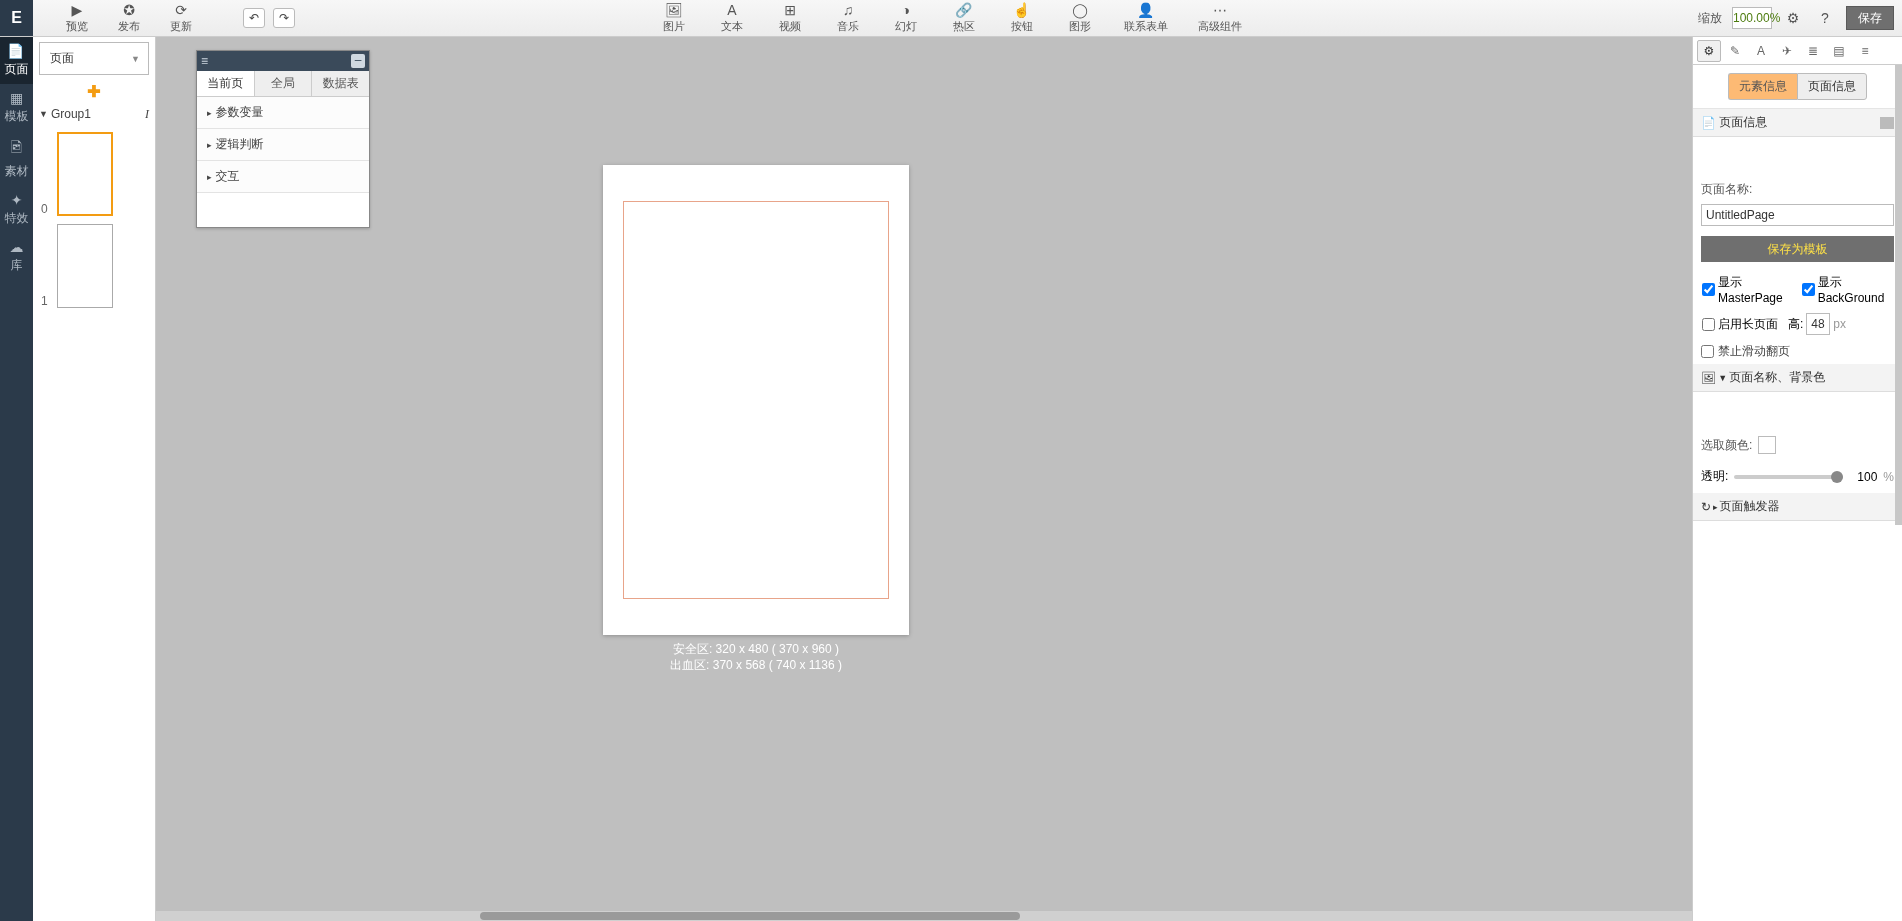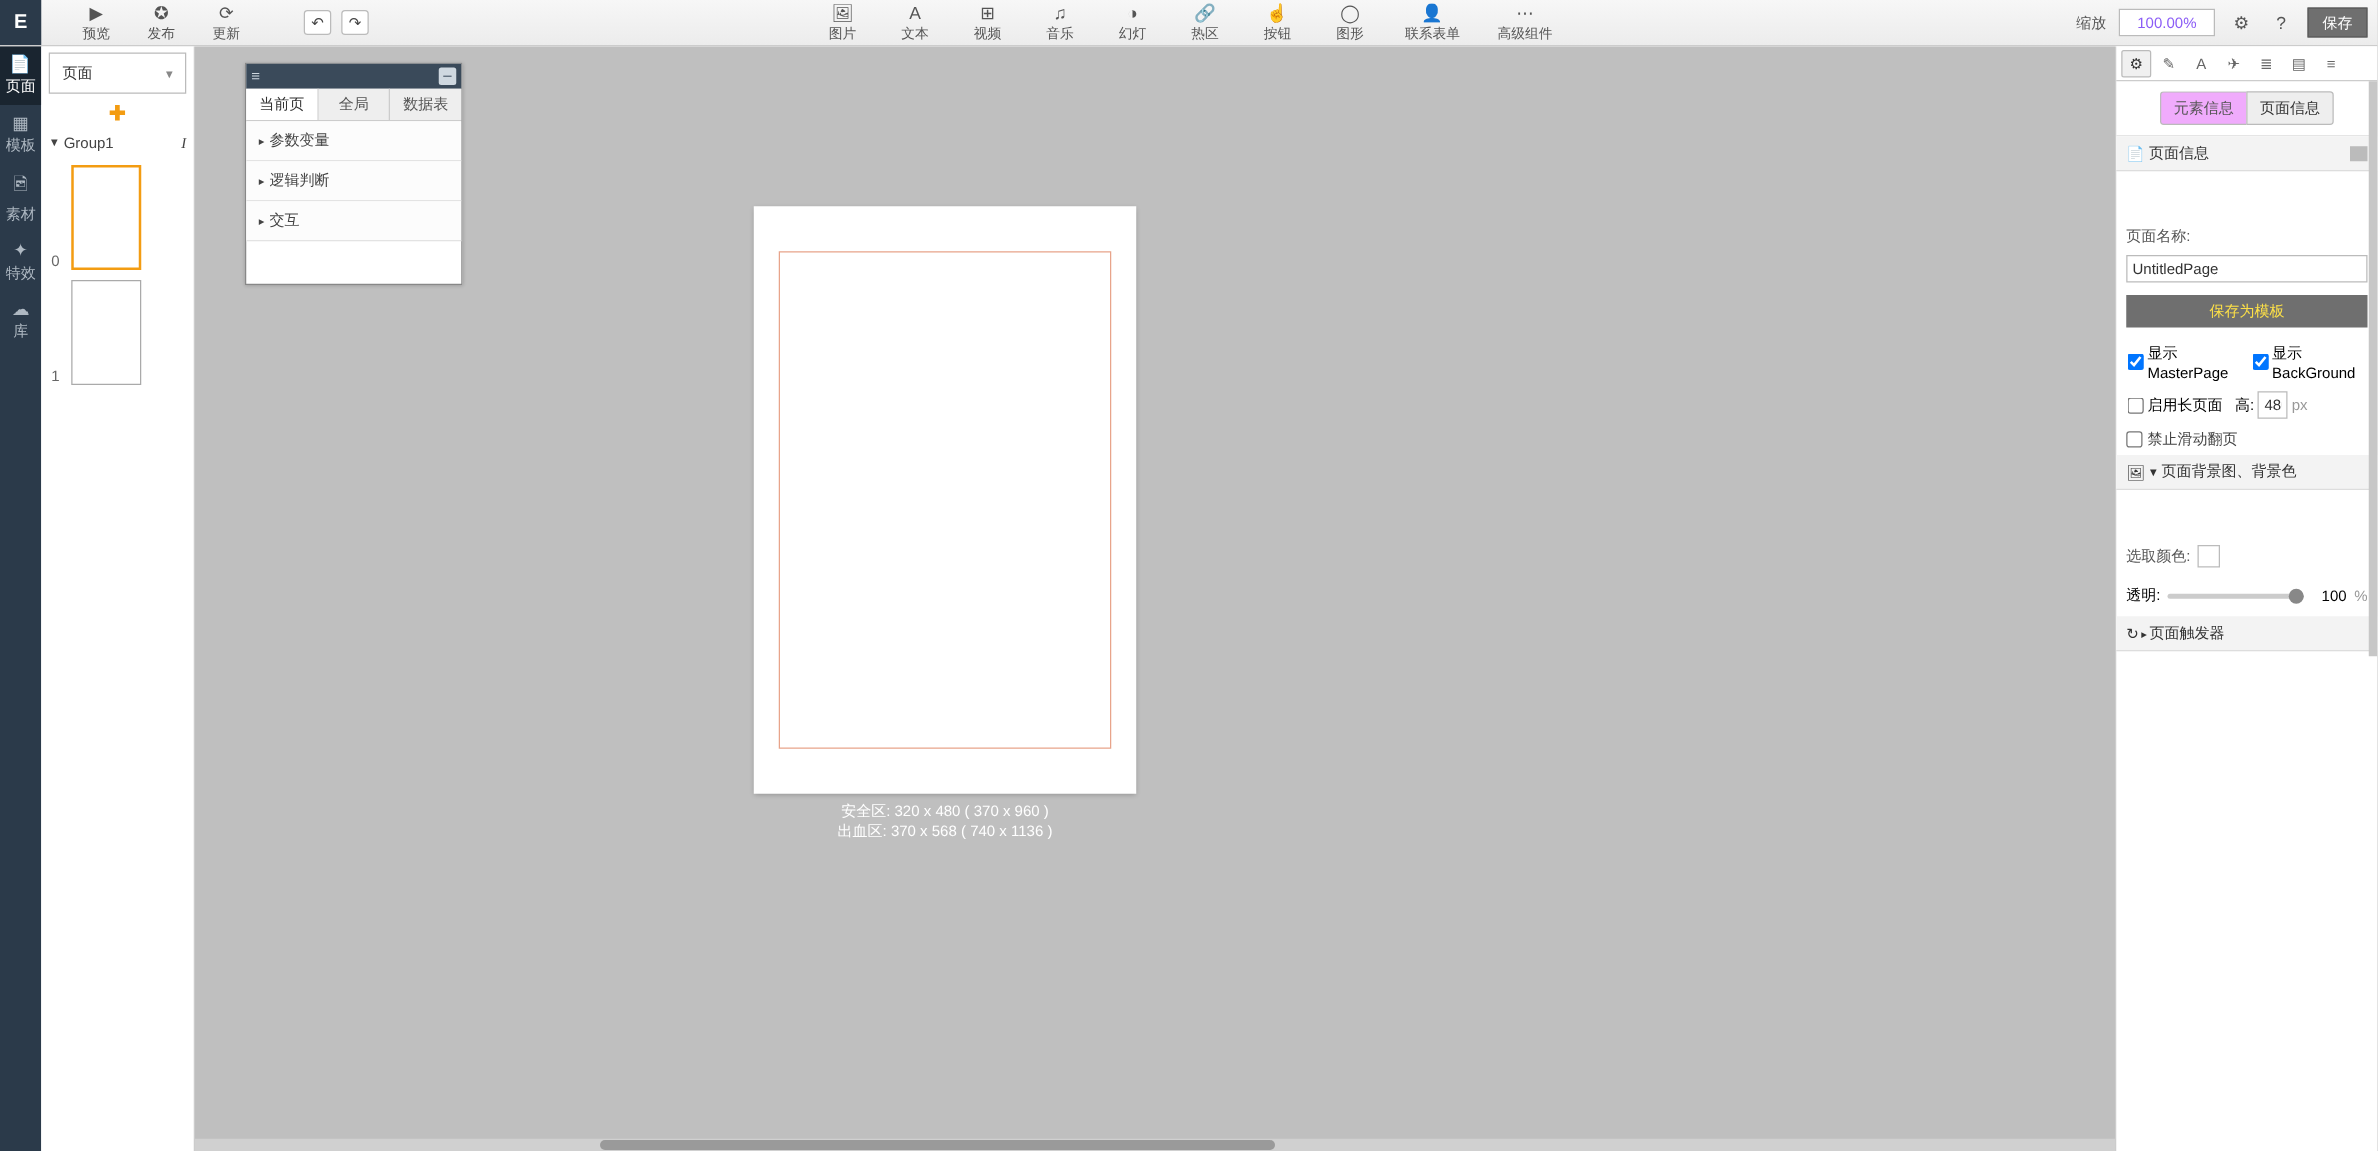--- a/index.html
+++ b/index.html
@@ -11,21 +11,21 @@
 .topbar .logo{width:33px;background:#2b3a4a;display:flex;align-items:center;justify-content:center;color:#fff;font-weight:bold;font-size:16px;}
 .topbar .left-tools{display:flex;align-items:center;margin-left:30px;gap:24px;}
 .topbar .tool{display:flex;flex-direction:column;align-items:center;justify-content:center;color:#555;cursor:pointer;min-width:28px;}
 .topbar .tool .ico{font-size:14px;height:14px;line-height:14px;}
 .topbar .tool .lbl{font-size:11px;margin-top:2px;}
 .topbar .undo-redo{display:flex;align-items:center;gap:8px;margin-left:24px;}
 .topbar .undo-redo button{width:22px;height:20px;border:1px solid #bbb;background:#fff;border-radius:3px;cursor:pointer;font-size:12px;color:#444;}
 .topbar .center-tools{position:absolute;left:50%;transform:translateX(-50%);display:flex;align-items:center;gap:30px;height:100%;}
 .topbar .right-tools{margin-left:auto;display:flex;align-items:center;gap:10px;padding-right:8px;}
 .topbar .zoom-label{color:#555;}
-.topbar .zoom-val{width:77px;height:22px;border:1px solid #bbb;background:#fff;text-align:center;line-height:20px;color:#8b5cf6;}
+.topbar .zoom-val{width:40px;height:22px;border:1px solid #bbb;background:#fff;text-align:center;line-height:20px;color:#4d7c0f;}
 .topbar .ricon{width:22px;height:22px;display:flex;align-items:center;justify-content:center;color:#555;cursor:pointer;font-size:14px;}
 .topbar .save-btn{width:48px;height:24px;background:#6f6f6f;color:#fff;border:1px solid #5a5a5a;cursor:pointer;}
 
 
 .main{flex:1;display:flex;overflow:hidden;}
 
 
 .vnav{width:33px;background:#2b3a4a;display:flex;flex-direction:column;align-items:center;}
 .vnav .vitem{width:100%;padding:6px 0;display:flex;flex-direction:column;align-items:center;color:#aeb8c2;cursor:pointer;font-size:11px;}
 .vnav .vitem.active{background:#1a2530;color:#fff;}
@@ -66,21 +66,21 @@
 
 .hscroll{position:absolute;left:0;right:0;bottom:0;height:10px;background:#d0d0d0;}
 .hscroll .thumb{position:absolute;left:324px;width:540px;top:1px;height:8px;background:#9a9a9a;border-radius:4px;}
 
 
 .inspector{width:210px;border-left:1px solid #ccc;background:#fff;display:flex;flex-direction:column;position:relative;}
 .inspector .tabbar{height:28px;border-bottom:1px solid #ccc;display:flex;align-items:center;padding:0 4px;gap:2px;}
 .inspector .tabbar .tb{width:24px;height:22px;display:flex;align-items:center;justify-content:center;color:#666;cursor:pointer;border:1px solid transparent;border-radius:2px;font-size:12px;}
 .inspector .tabbar .tb.active{border-color:#bbb;background:#f0f0f0;color:#333;}
 .inspector .modebar{display:flex;justify-content:center;gap:0;padding:8px 0;border-bottom:1px solid #e5e5e5;}
-.inspector .modebar .mb{padding:4px 10px;border:1px solid #bbb;background:#f0abfc;color:#555;cursor:pointer;font-size:12px;}
+.inspector .modebar .mb{padding:4px 10px;border:1px solid #bbb;background:#fdba74;color:#555;cursor:pointer;font-size:12px;}
 .inspector .modebar .mb:first-child{border-right:none;border-radius:3px 0 0 3px;}
 .inspector .modebar .mb:last-child{border-radius:0 3px 3px 0;}
 .inspector .modebar .mb.active{background:#eee;color:#333;}
 .inspector .sec-head{height:28px;background:#f3f3f3;border-bottom:1px solid #ddd;display:flex;align-items:center;padding:0 8px;color:#333;}
 .inspector .sec-head .mini{margin-left:auto;width:14px;height:12px;background:#bbb;cursor:pointer;}
 .inspector .row{padding:6px 8px;display:flex;align-items:center;gap:6px;color:#444;flex-wrap:wrap;margin-top:38px;}
 .inspector .row label{color:#555;}
 .inspector input[type=text]{height:22px;border:1px solid #bbb;padding:0 4px;background:#fff;color:#333;}
 .inspector .pname{flex:1;}
 .inspector .btn-full{display:block;margin:4px 8px 8px;height:26px;background:#6f6f6f;color:#fde047;border:none;cursor:pointer;width:calc(100% - 16px);}
@@ -301,21 +301,21 @@
           <span class="unit">px</span>
         </div>
     </div>
     <div class="cb-row">
       <input type="checkbox" style="">
         <label>禁止滑动翻页</label>
     </div>
     <div class="sec-head">
       <span>🖼</span>
         <span style="font-size:9px;margin:0 2px;">▼</span>
-        <span>页面背景图、背景色</span>
+        <span>页面名称、背景色</span>
     </div>
     <div class="row">
       <label>选取颜色:</label>
       <div class="swatch"></div>
     </div>
     <div class="slider-row">
       <label>透明:</label>
       <div class="slider">
           <div class="knob"></div>
         </div>

